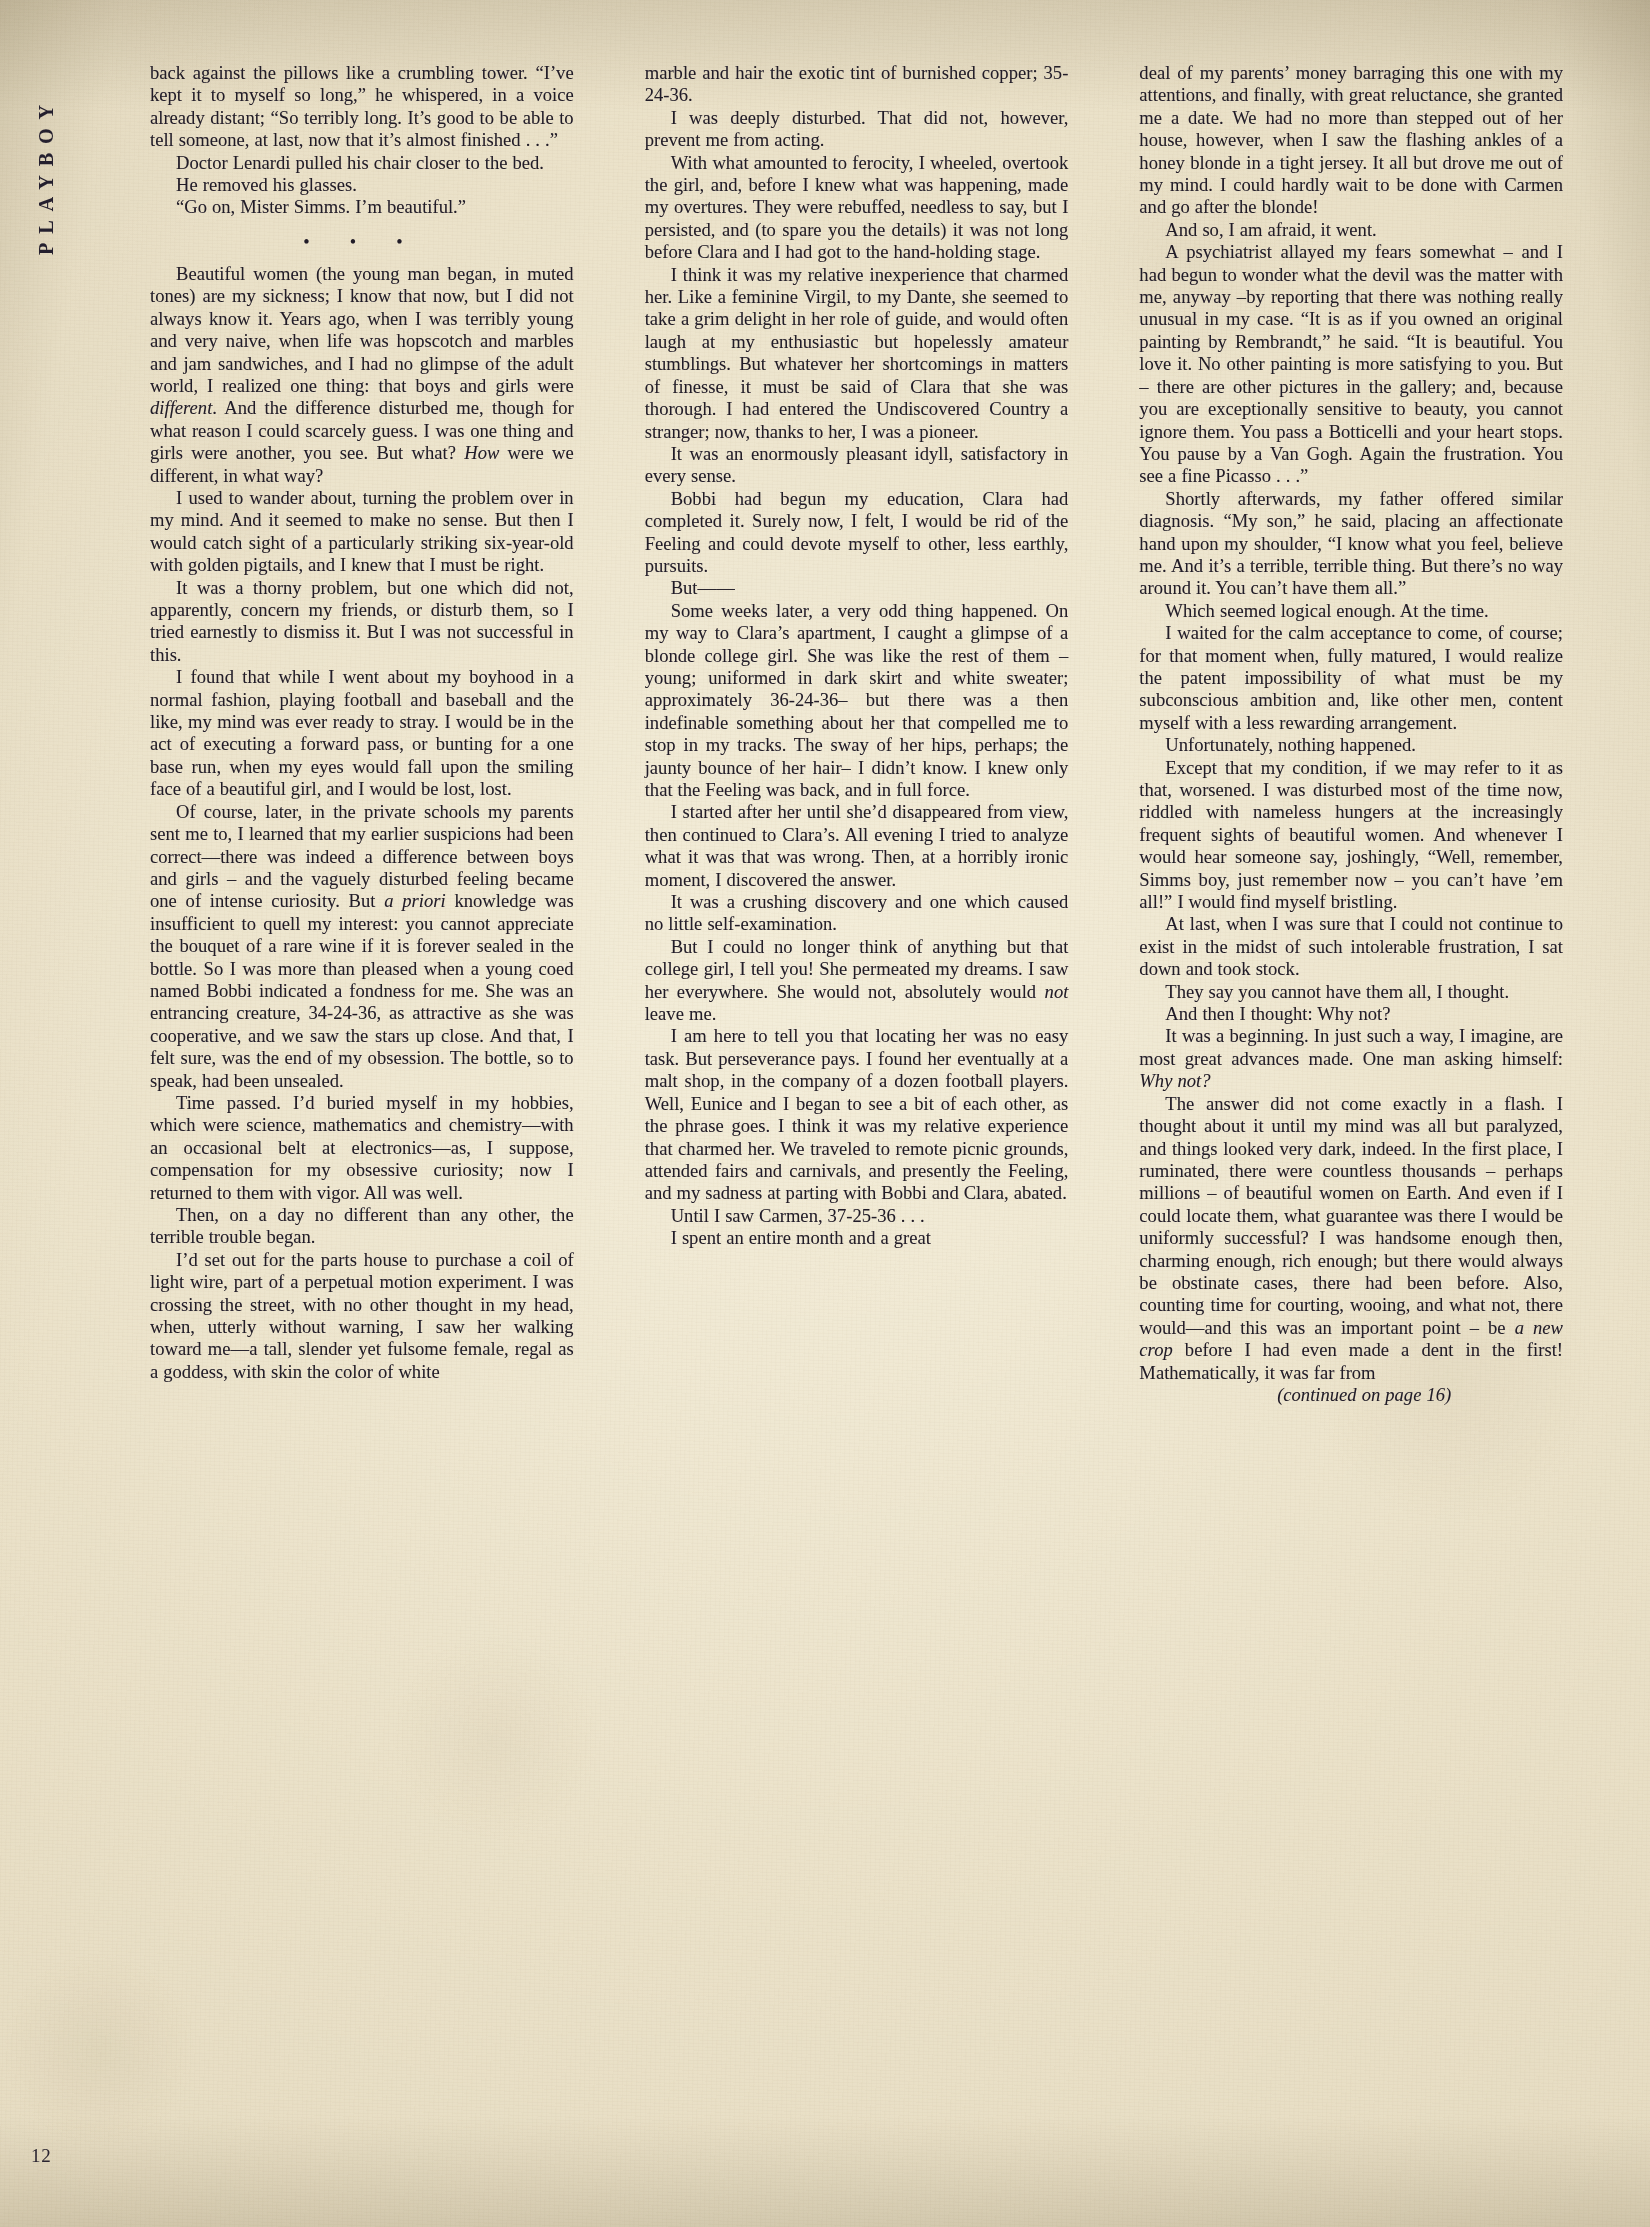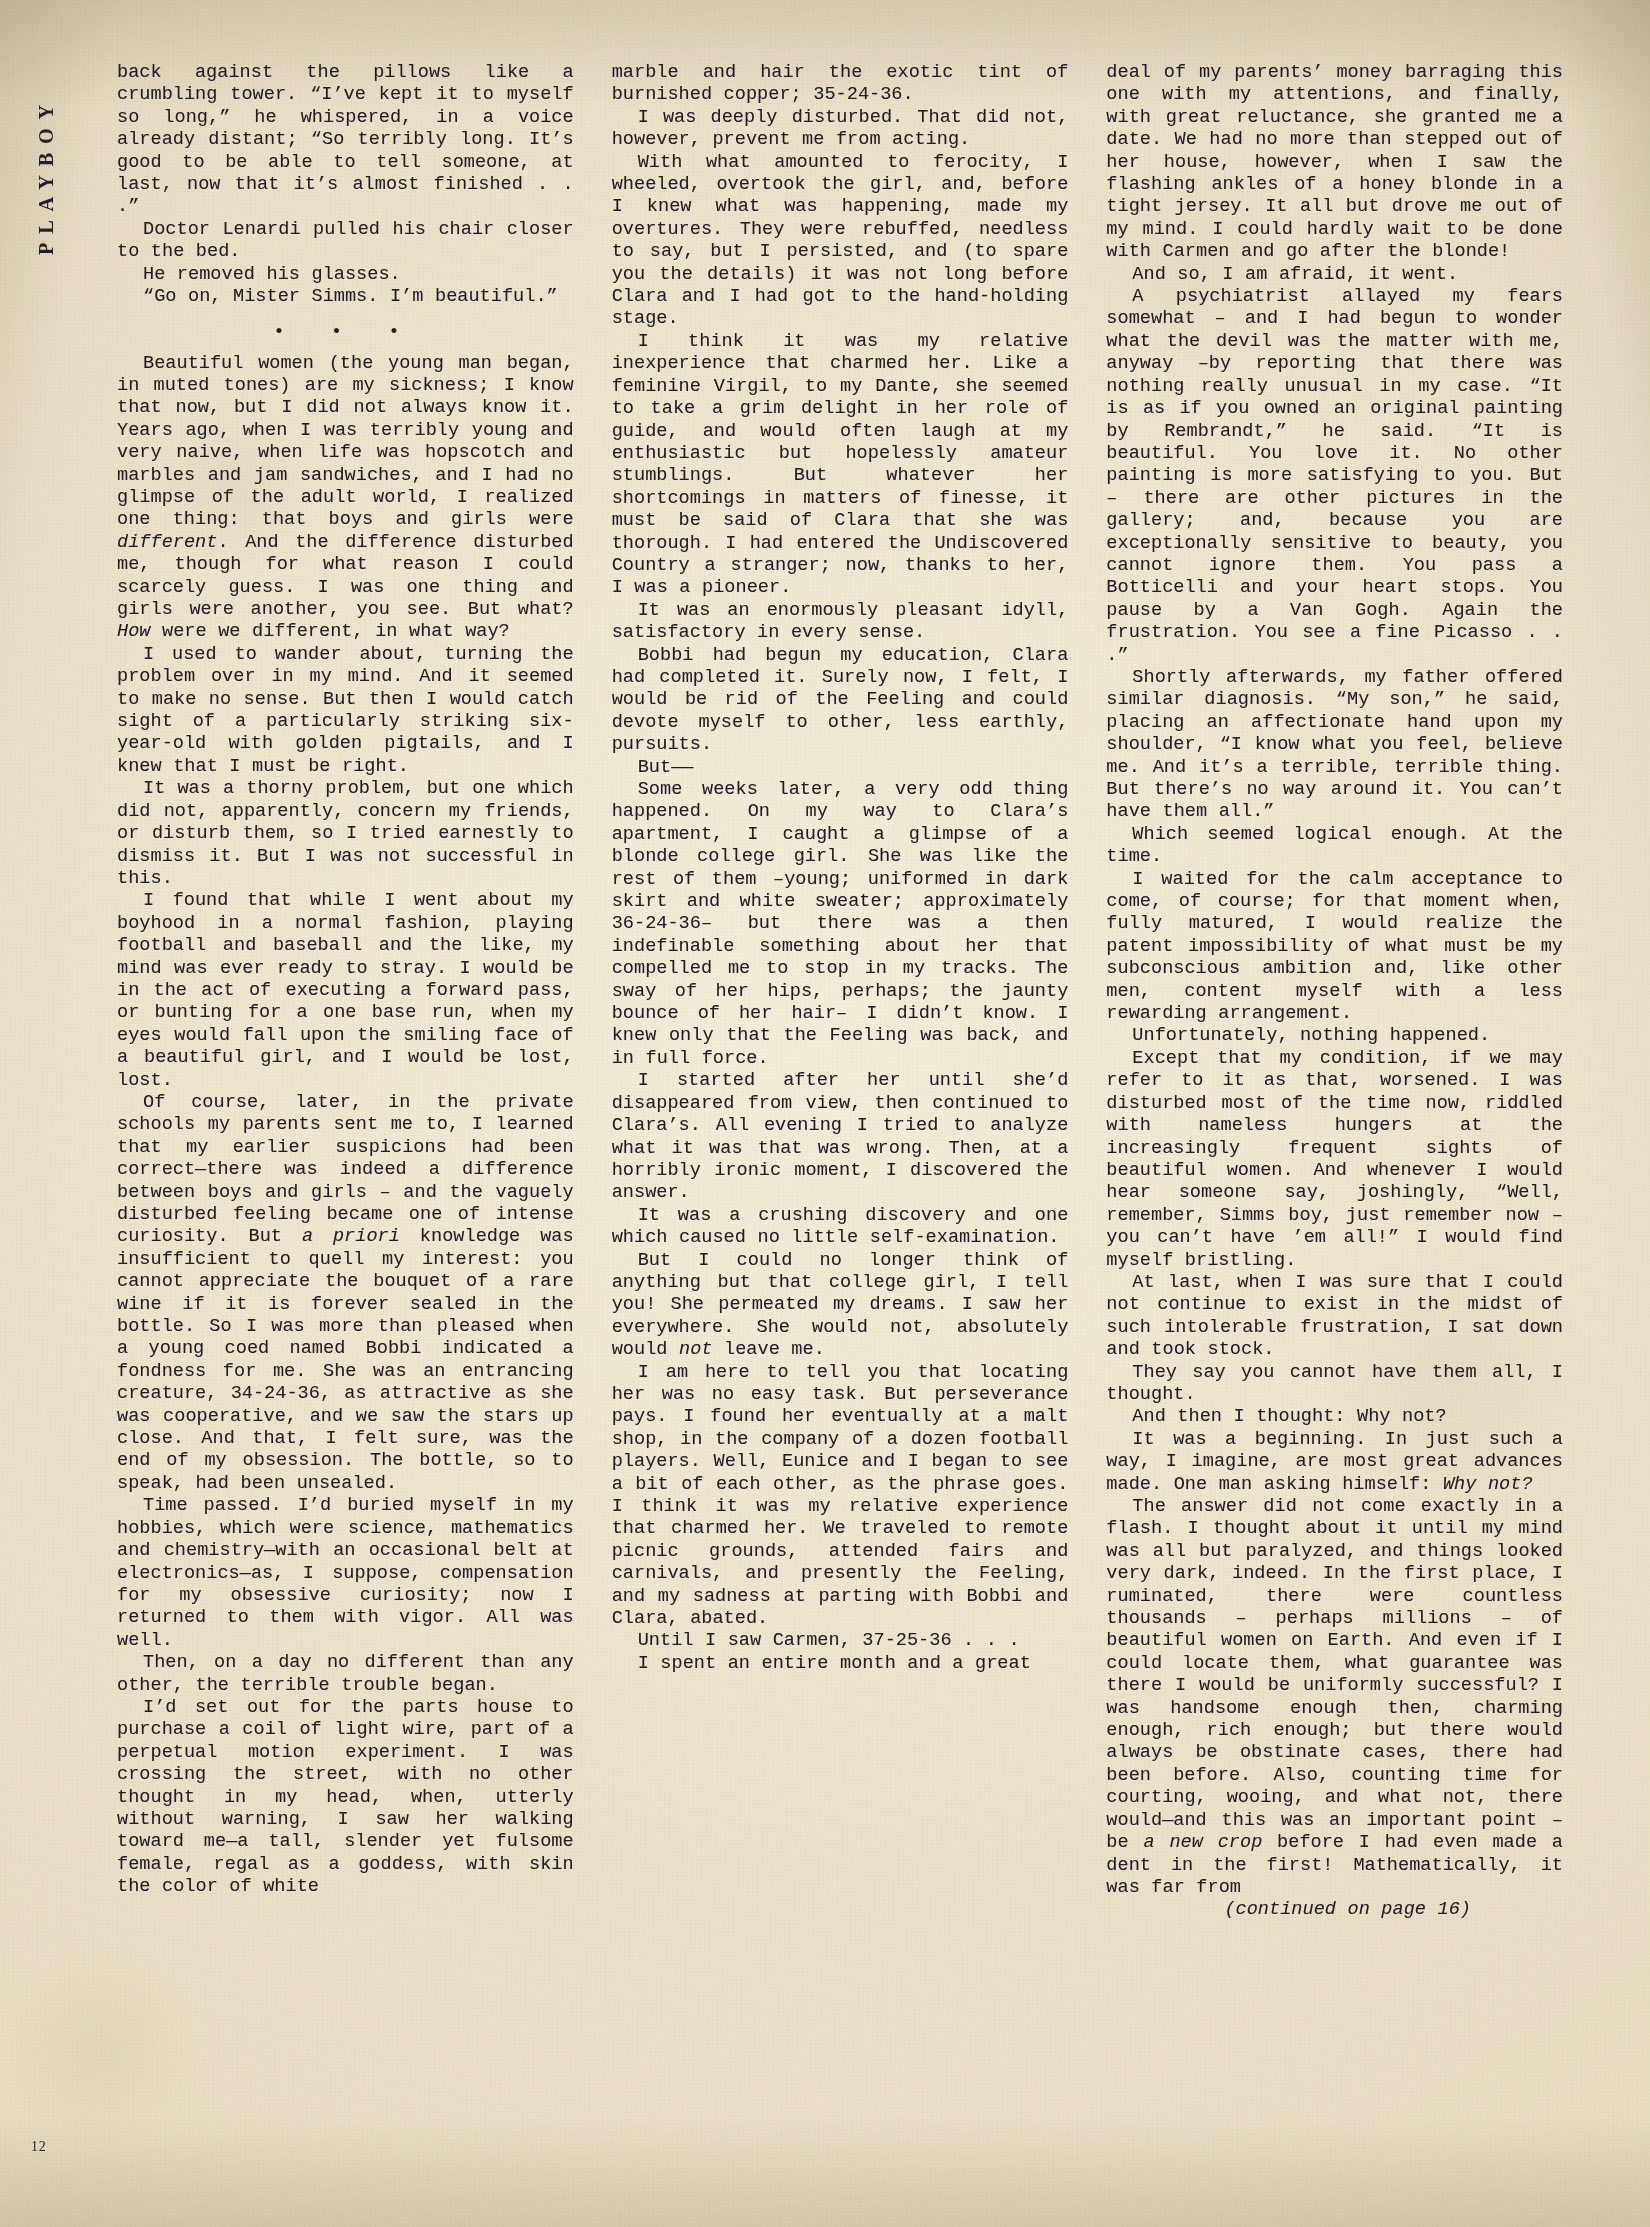--- a/index.html
+++ b/index.html
@@ -72,22 +72,22 @@
     color: #241f2e;
     text-indent: 0;
     line-height: 1;
     white-space: nowrap;
   }
 
   
   .folio {
     position: absolute;
     left: 31px;
-    bottom: 72px;
-    font-size: 14px;
+    bottom: 60px;
+    font-size: 19px;
     color: #2a2430;
     letter-spacing: 0.7px;
   }
 
   
   .columns {
     position: absolute;
     left: 117px;
     top: 62px;
     width: 1446px;
@@ -98,22 +98,23 @@
   }
   .col {
     width: 457px;
     color: #211c28;
     font-size: 18.6px;
     line-height: 22.4px;
     text-align: justify;
     text-justify: inter-word;
     -webkit-hyphens: none;
     hyphens: none;
-    font-family: Liberation Mono, monospace;
+    font-family: Liberation Serif, serif;
     word-spacing: 0.02em;
+    margin-left: 33px;
   }
   .col p {
     margin: 0;
     text-indent: 26px;
   }
   .col p.noindent { text-indent: 0; }
   .col i, .col em { font-style: italic; }
 
   .dots {
     text-align: center;

